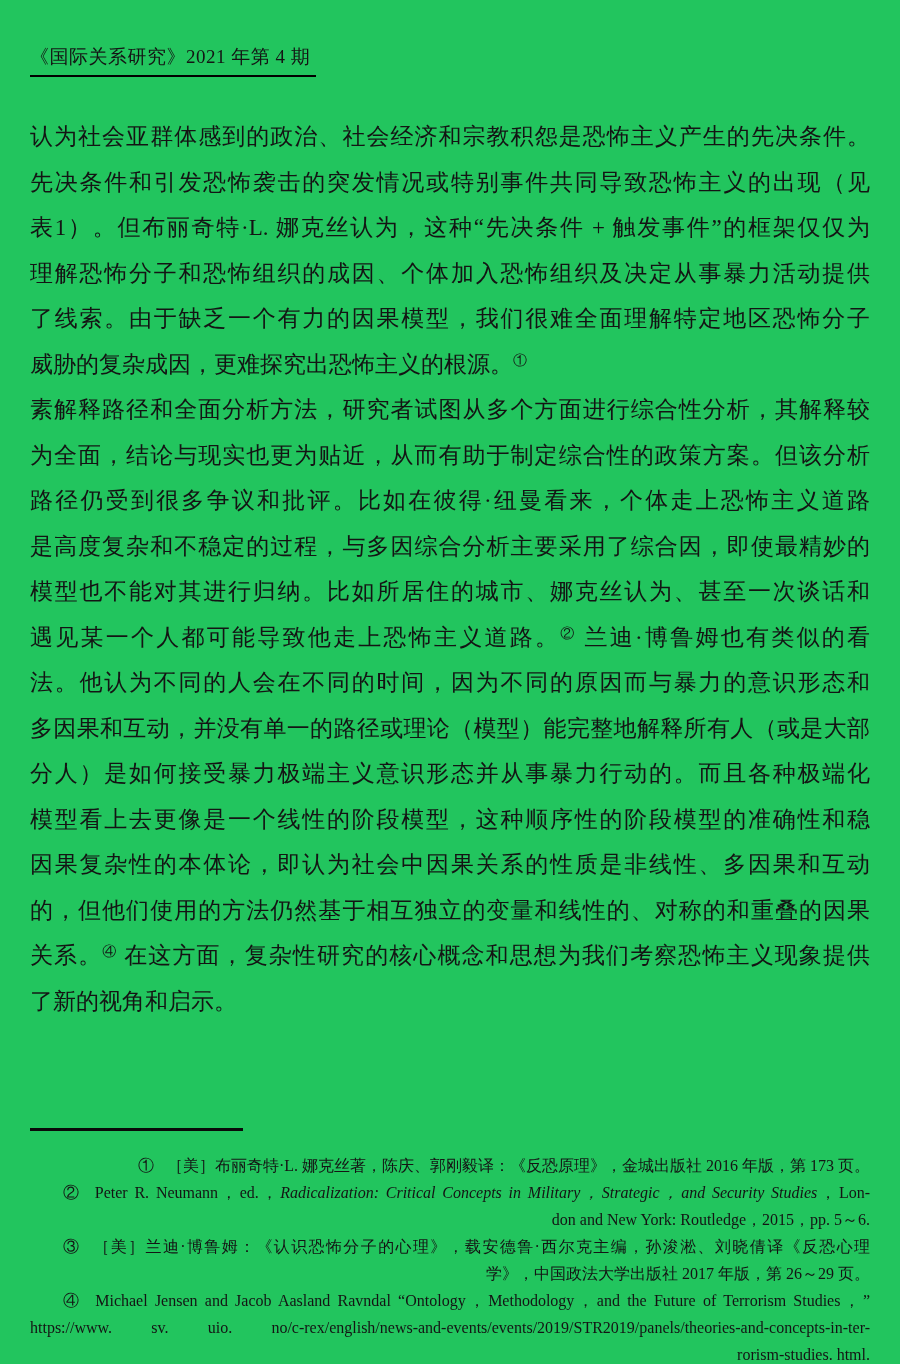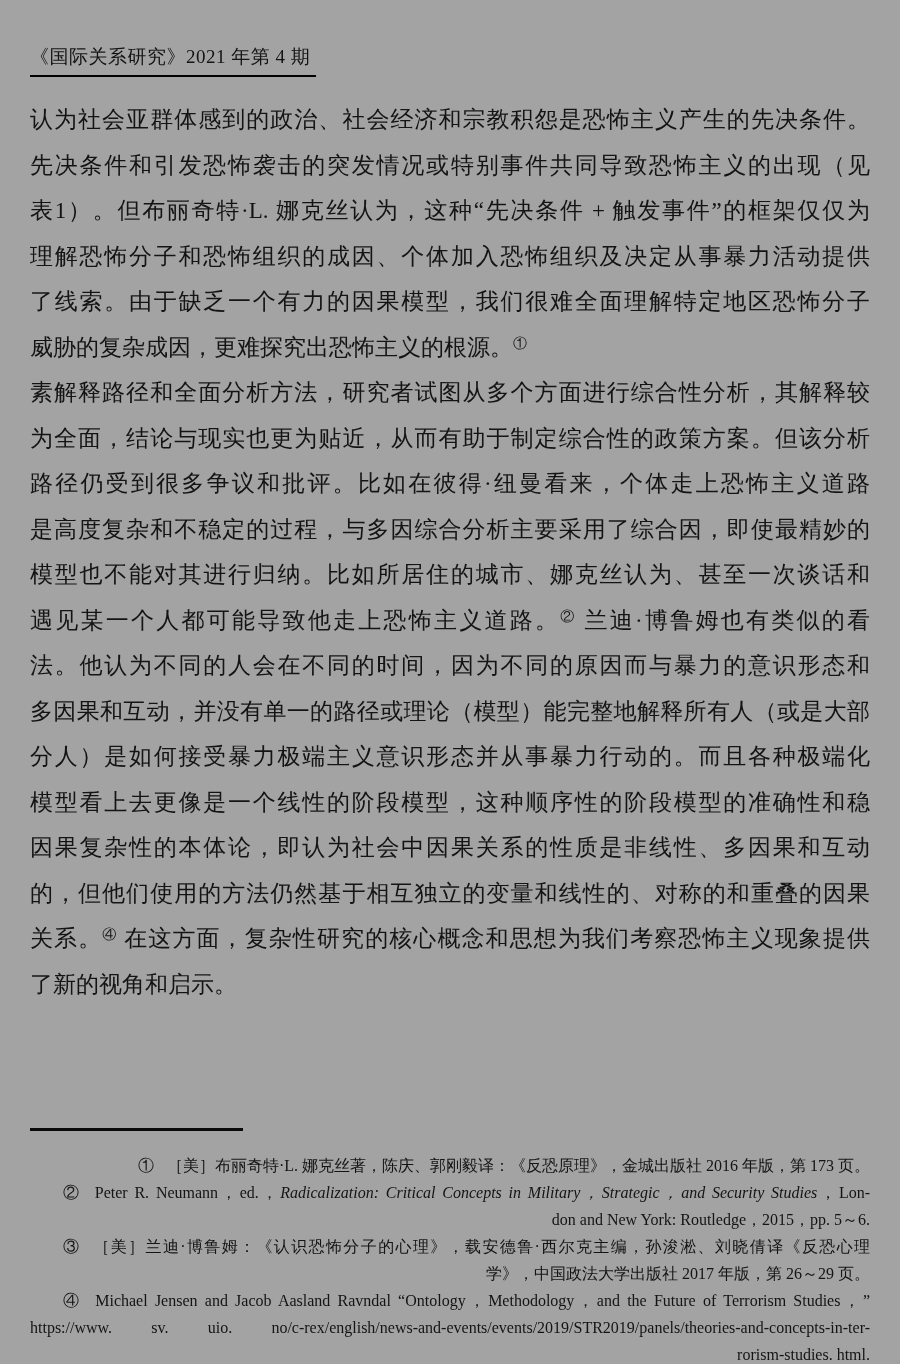--- a/index.html
+++ b/index.html
@@ -1,34 +1,34 @@
 <!DOCTYPE html>
 <html lang="zh"><head>
 <meta charset="utf-8">
 <style>
   html,body { margin:0; padding:0; }
   body { background:#ffffff; }
   .page {
     position:relative;
     width:900px; height:1364px;
     margin:0 auto;
-    background:#a3a3a3;
+    background:#22c55e;
     overflow:hidden;
     font-family:"Liberation Serif","DejaVu Serif",serif;
     color:#141414;
   }
   .journal-header {
     position:absolute; left:30px; top:44px;
     font-size:19px; letter-spacing:0.5px;
     padding:0 6px 5px 0;
     border-bottom:2.5px solid #000;
     white-space:nowrap;
   }
   .body-text {
-    position:absolute; left:30px; top:97px; width:840px;
+    position:absolute; left:30px; top:114px; width:840px;
   }
   .b-line {
     font-size:23px;
     line-height:45.5px;
     height:45.5px;
     white-space:normal;
   }
   .just {
     text-align:justify;
     text-align-last:justify;

